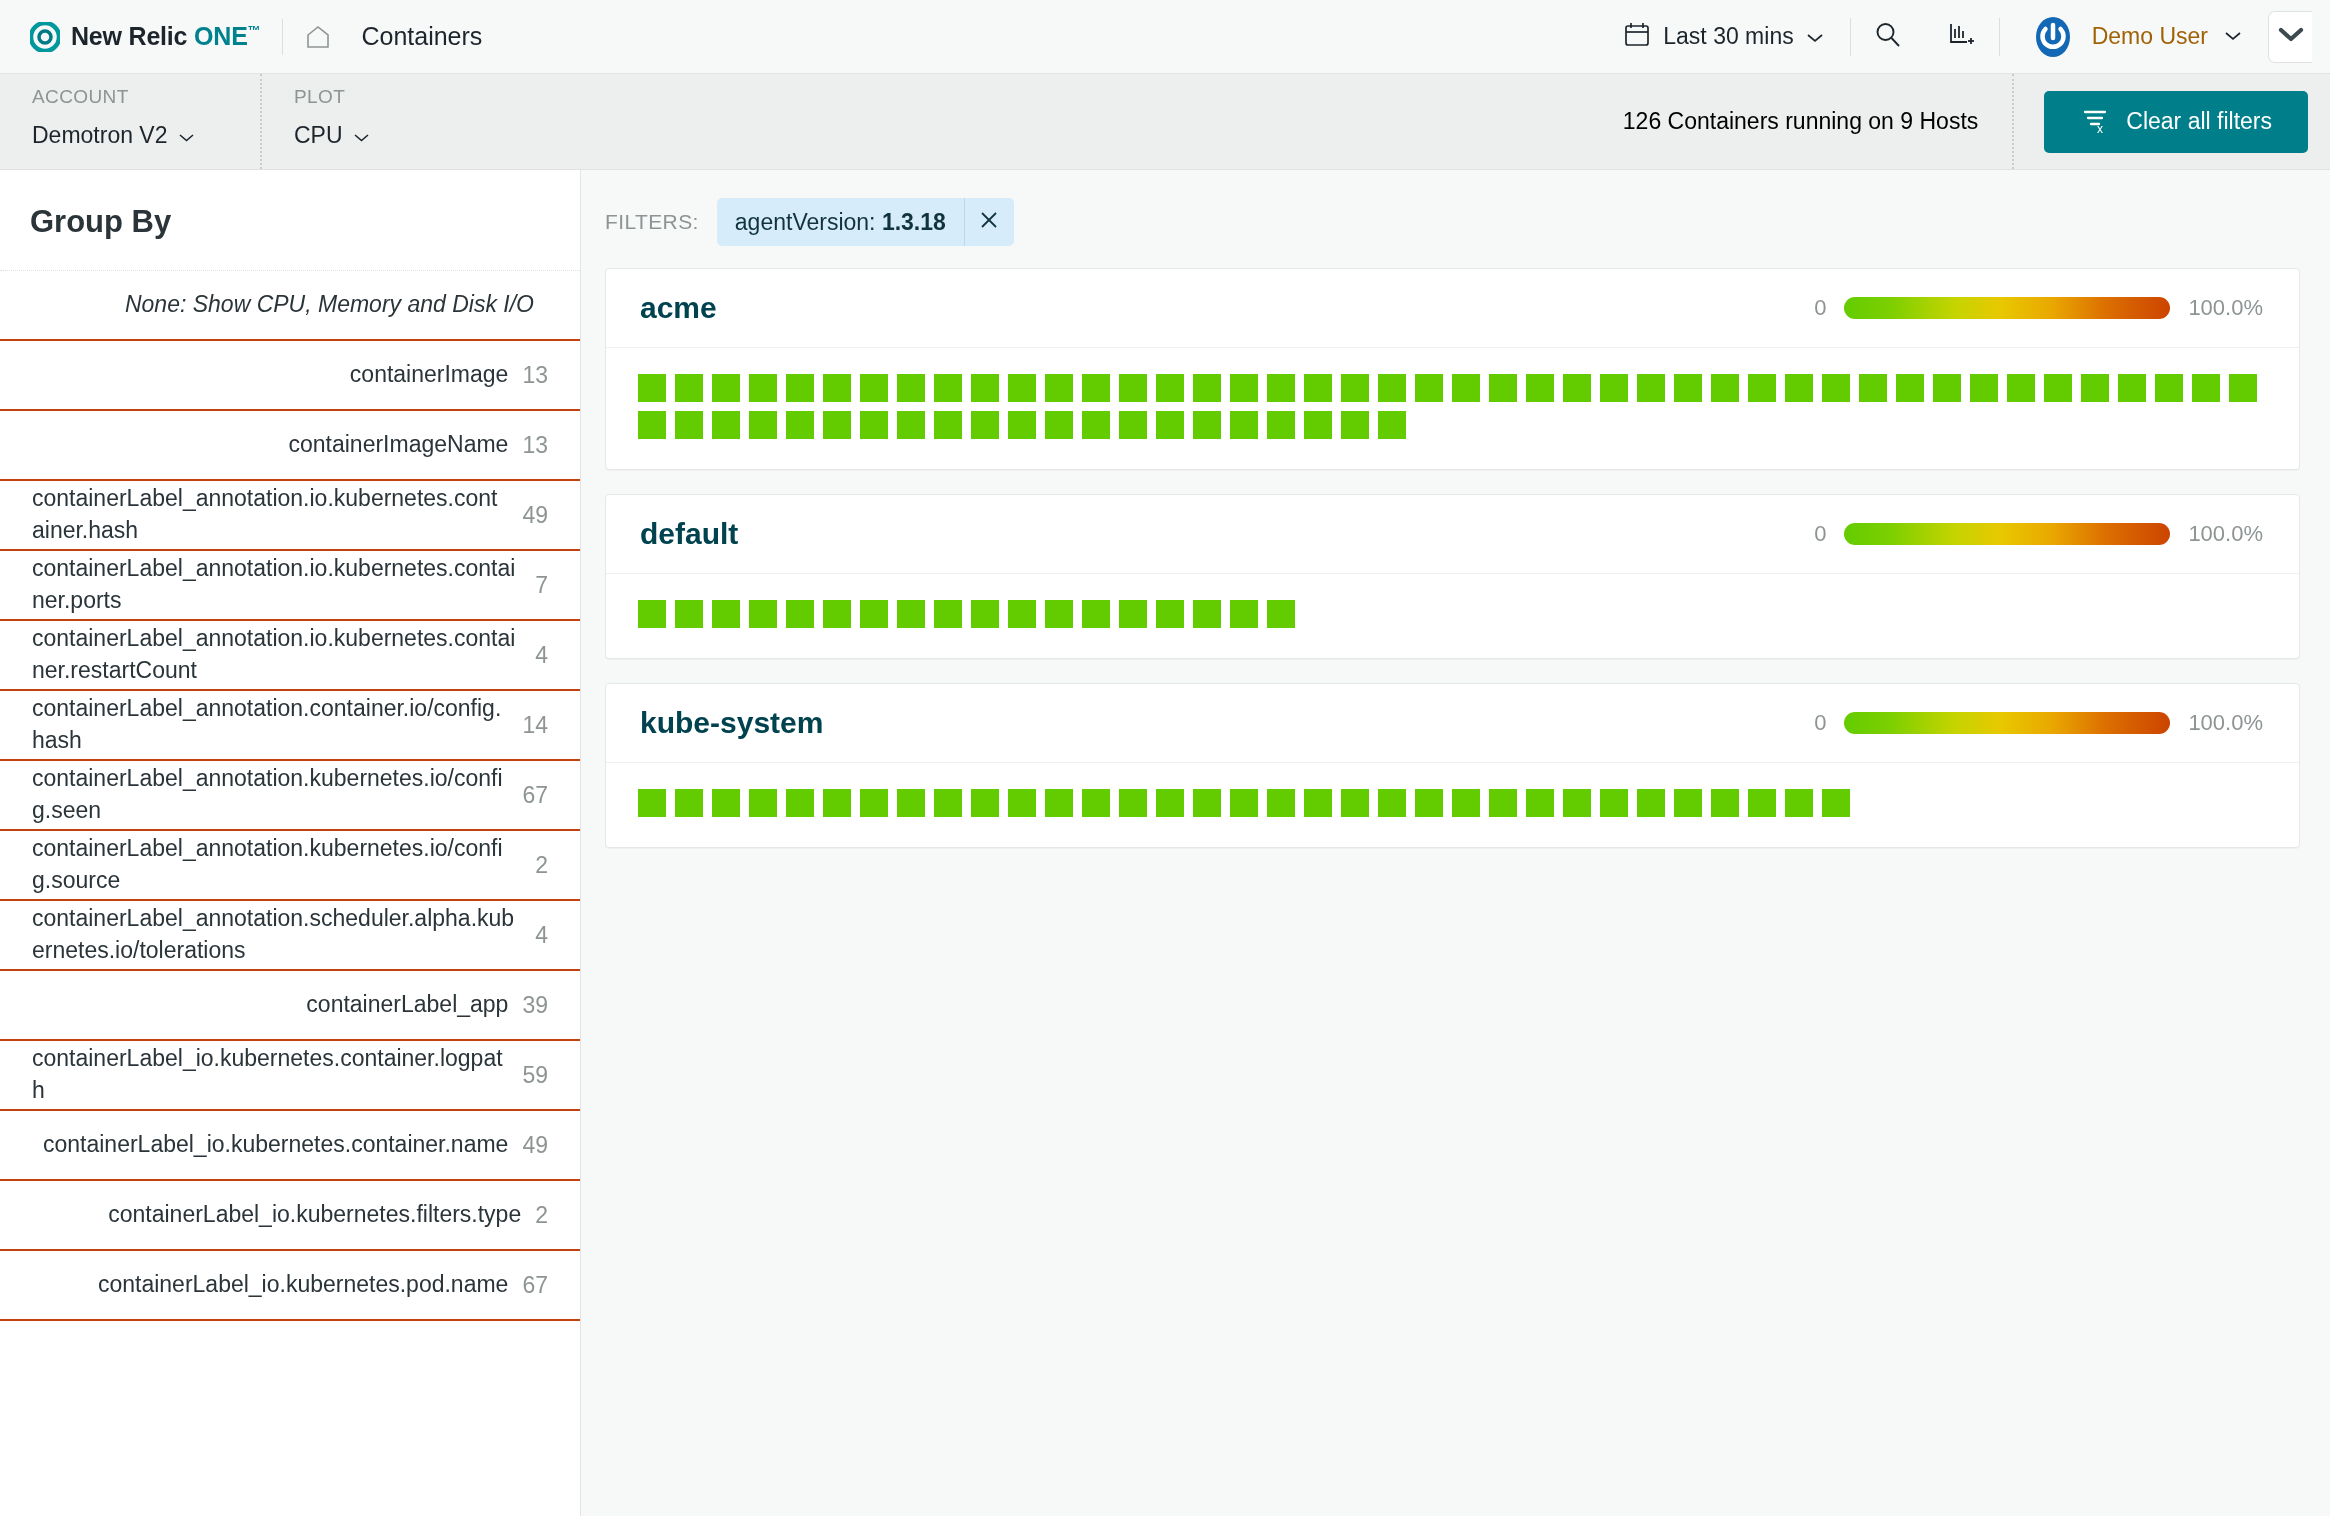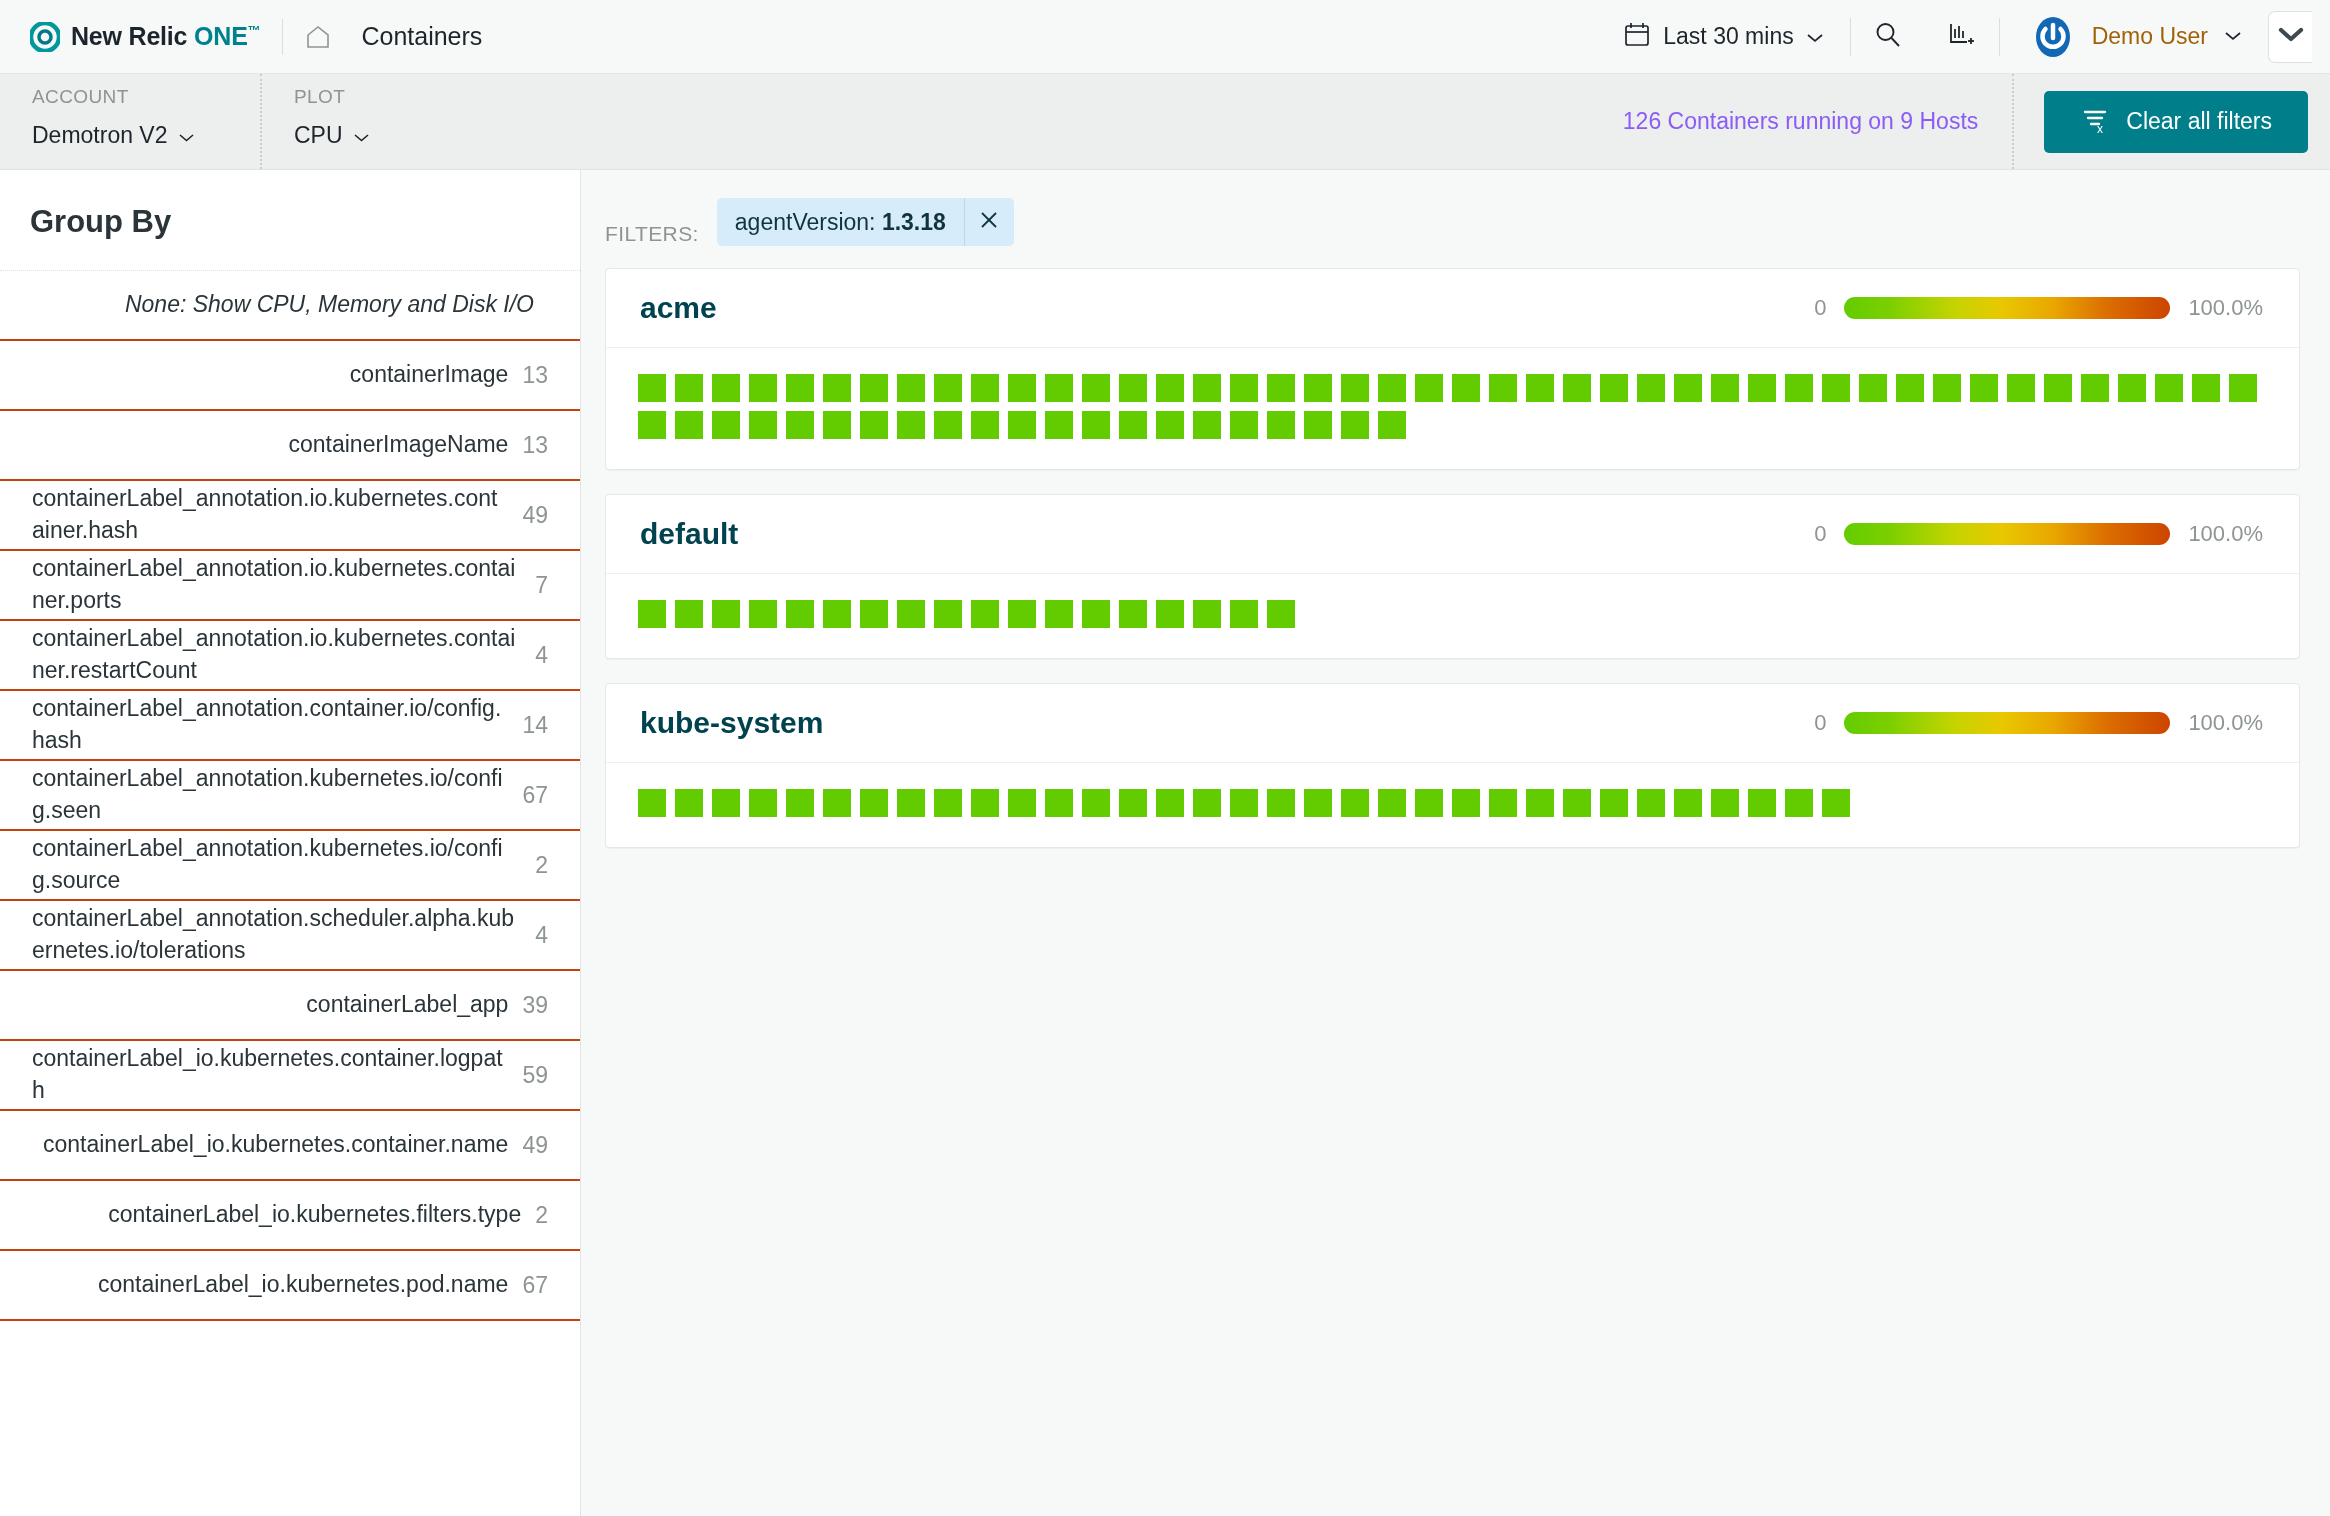--- a/index.html
+++ b/index.html
@@ -96,21 +96,21 @@
     display: flex; align-items: center; gap: 10px;
   }
   .dotted-sep {
     border-left: 2px dotted #c9cccc; align-self: stretch; margin: 0;
     width: 0;
   }
   .subbar-right {
     margin-left: auto; display: flex; align-items: center; height: 100%;
   }
   .running-text {
-    font-size: 23px; color: #8b5cf6; white-space: nowrap;
+    font-size: 23px; color: #000000; white-space: nowrap;
     padding-right: 34px;
   }
   .clear-filters {
     background: #007e8a; color: #fff;
     border: none; cursor: pointer;
     display: flex; align-items: center; gap: 16px;
     font-size: 23px;
     height: 62px; padding: 0 36px;
     border-radius: 5px;
     margin: 0 22px 0 30px;
@@ -148,21 +148,21 @@
   .gb-item .gb-count {
     color: #8e9494; font-size: 23px; flex: 0 0 auto;
   }
 
   
   .main {
     flex: 1; background: #f7f8f8;
     overflow: hidden; position: relative;
   }
   .filters-row {
-    display: flex; align-items: flex-end;
+    display: flex; align-items: center;
     padding: 28px 8px 22px 24px; gap: 18px;
   }
   .filters-label {
     font-size: 21px; color: #8e9494; letter-spacing: 0.4px;
   }
   .filter-chip {
     display: flex; align-items: center;
     background: #d6ecfa; border-radius: 5px;
     height: 48px; overflow: hidden;
   }

